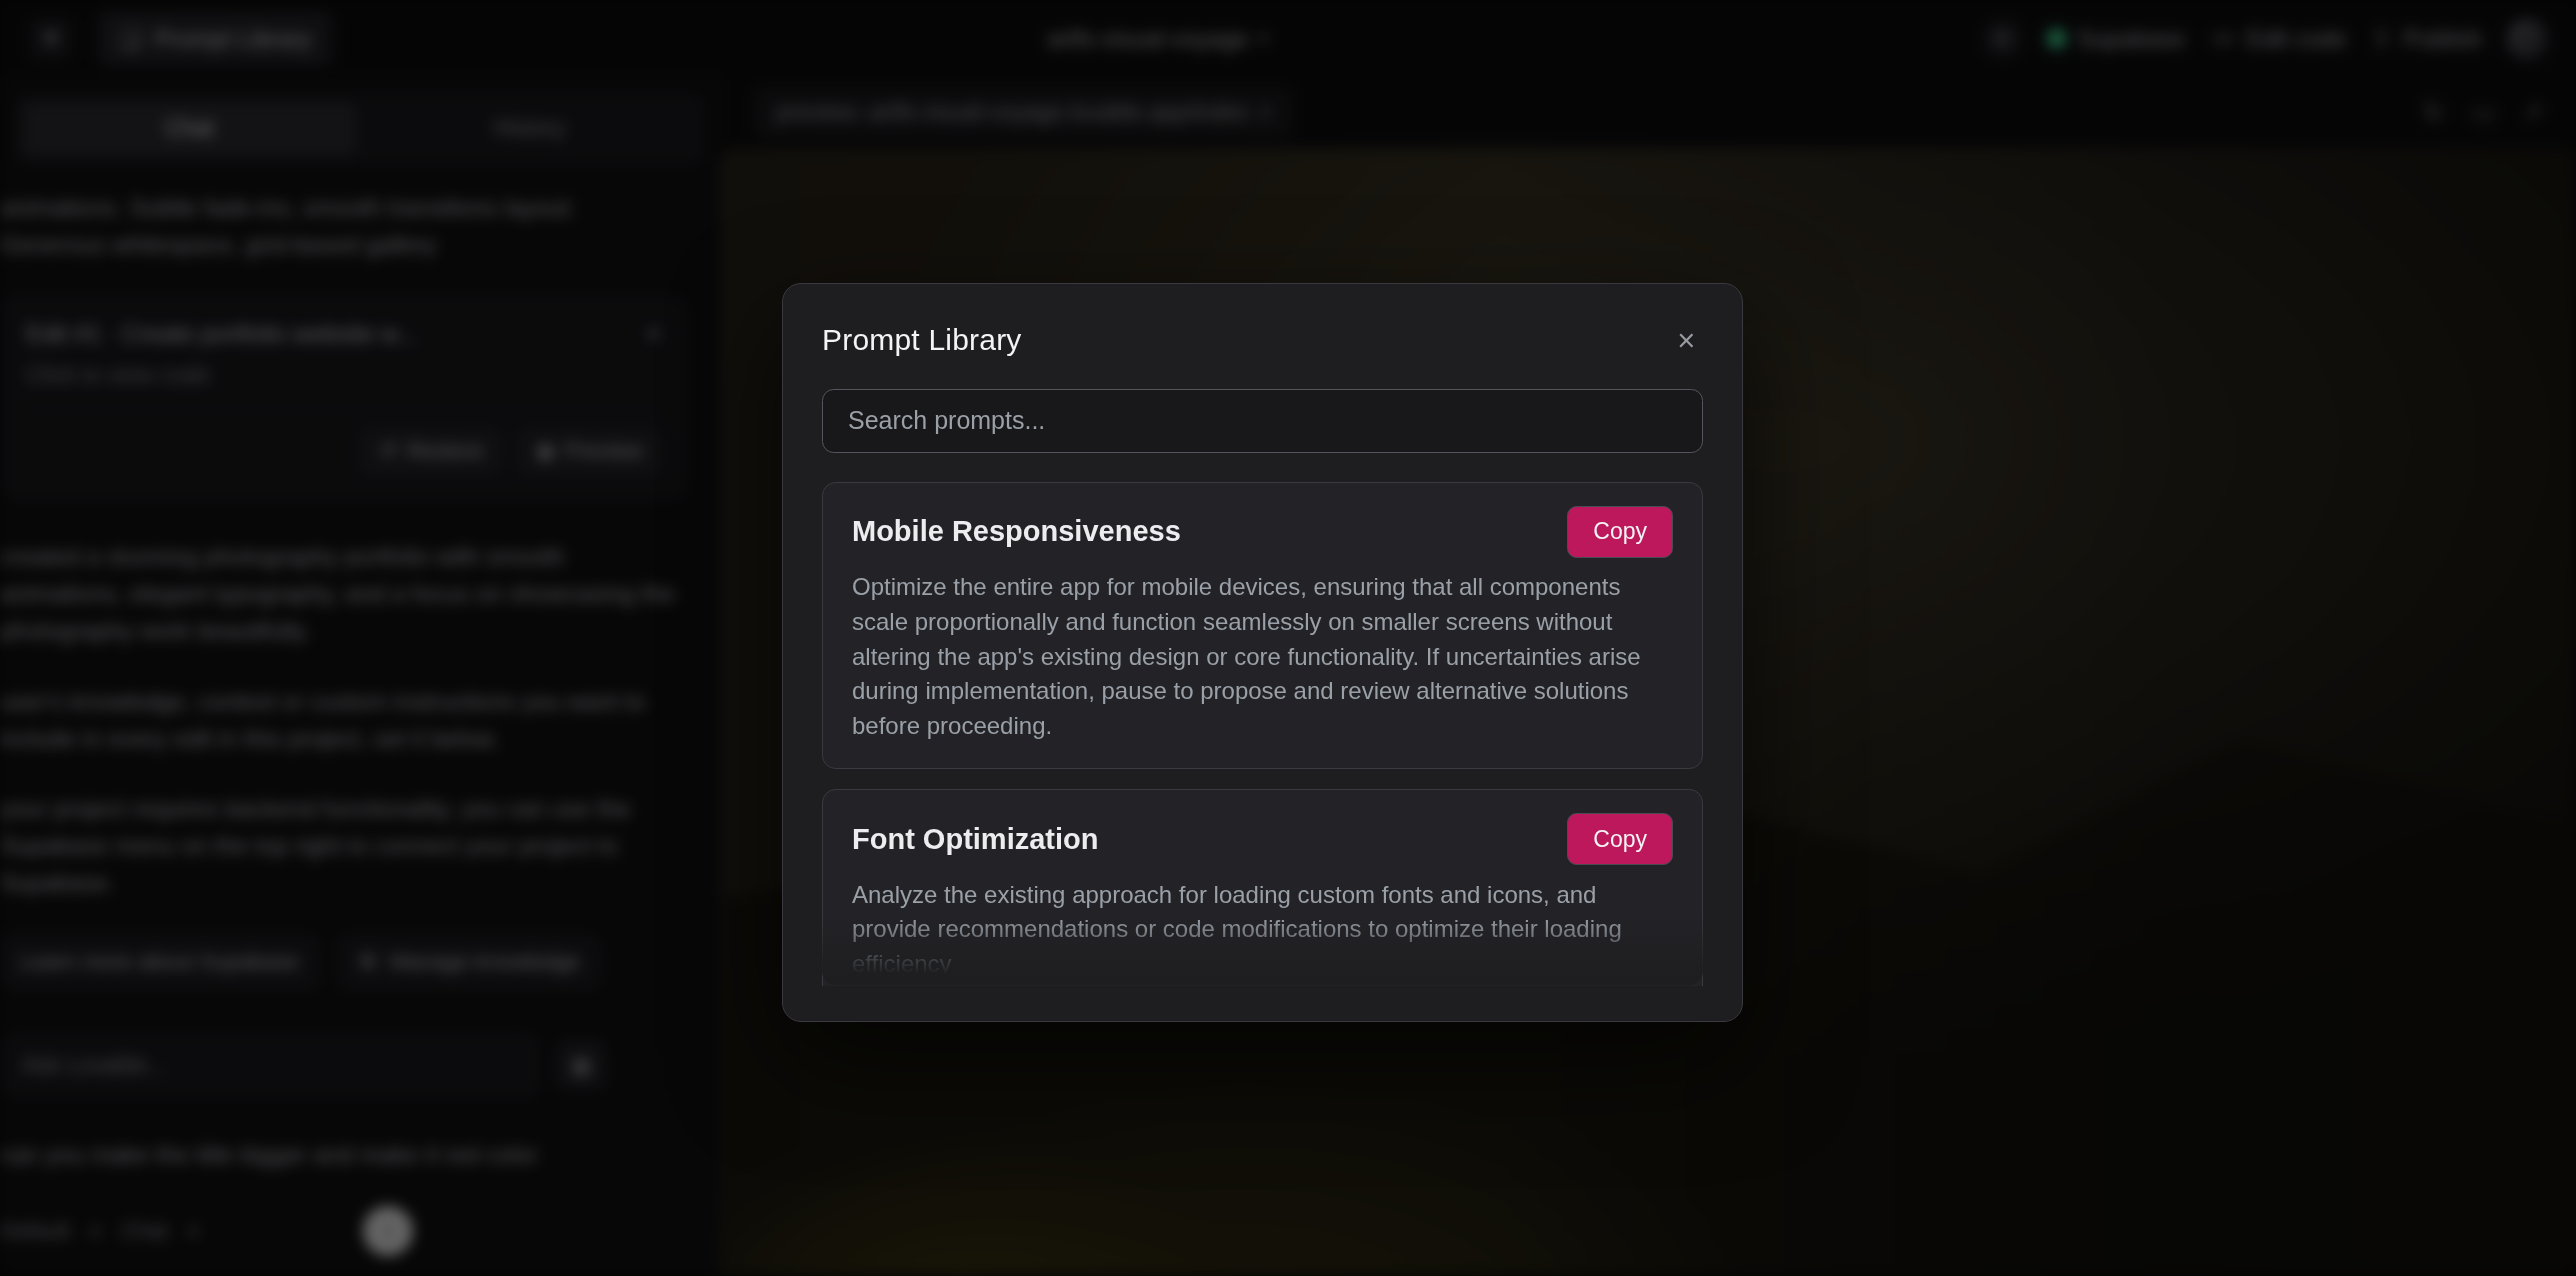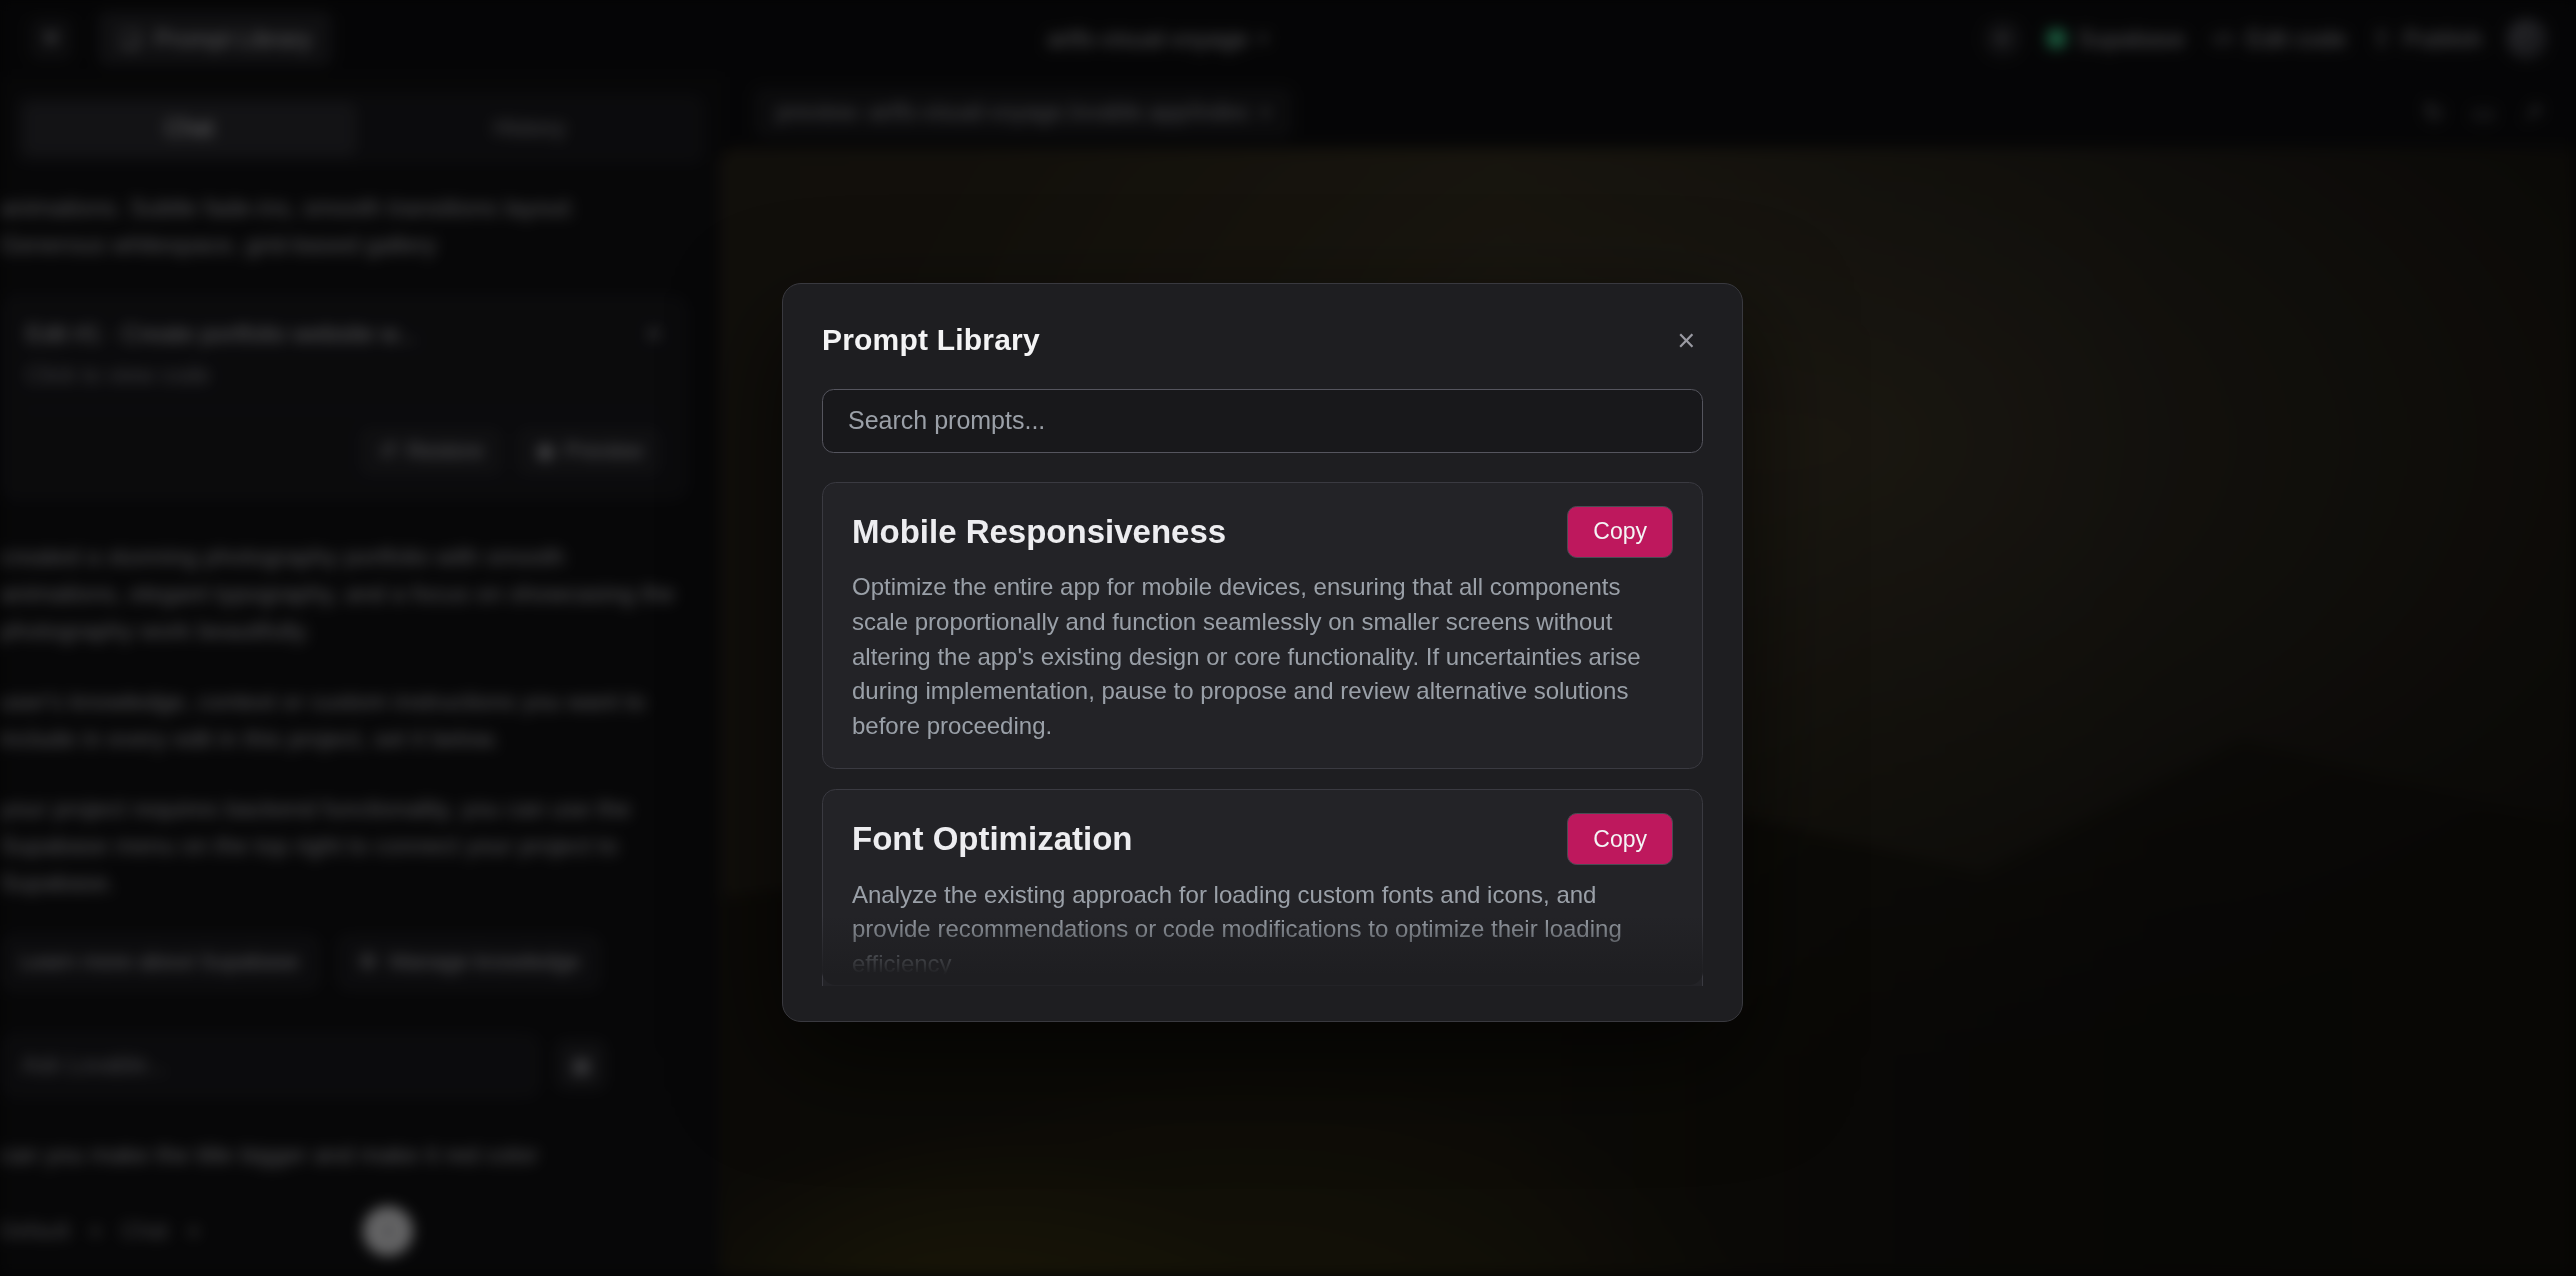--- a/index.html
+++ b/index.html
@@ -56,30 +56,30 @@
       linear-gradient(90deg,#28231a 0%, #2b2619 42%, #191712 62%, #121110 78%, #15130e 100%);
   }
   .ridge { position:absolute; left:0; right:0; top:46%; bottom:0; background:rgba(18,16,11,0.55);
     clip-path:polygon(0 38%, 18% 30%, 34% 40%, 52% 22%, 68% 34%, 82% 12%, 100% 26%, 100% 100%, 0 100%); }
 
   
   .modal { position:absolute; left:782px; top:283px; width:961px; height:739px; background:#1e1e21;
     border:1px solid #39393f; border-radius:19px; box-shadow:0 39px 106px rgba(0,0,0,0.65);
     padding:37px 39px 35px 39px; display:flex; flex-direction:column; z-index:5; }
   .modal-head { display:flex; align-items:center; justify-content:space-between; }
-  .modal-title { font-size:30px; font-weight:700; color:#f4f4f5; letter-spacing:0.2px; }
+  .modal-title { font-size:30px; font-weight:400; color:#f4f4f5; letter-spacing:0.2px; }
   .close-btn { font-size:31px; color:#9a9aa2; line-height:1; cursor:pointer; padding:3.9px 7.7px; }
   .search-input { margin-top:29px; height:64px; width:100%; background:#18181b; border:1.9px solid #55555e;
     border-radius:11.6px; padding:0 25px; font-size:25px; color:#e4e4e7; outline:none;
     font-family:"Liberation Sans", sans-serif; }
   .search-input::placeholder { color:#9ba0a8; }
   .prompt-list { margin-top:29px; flex:1; overflow:hidden; display:flex; flex-direction:column; gap:20px; }
   .card { background:#232327; border:1px solid #3a3a41; border-radius:13.5px; padding:23px 29px 25px 29px; flex:0 0 auto; }
   .card-head { display:flex; align-items:center; justify-content:space-between; }
-  .card-title { font-size:33px; font-weight:700; color:#ededf0; }
+  .card-title { font-size:29px; font-weight:700; color:#ededf0; }
   .copy-btn { font-size:23px; color:#f4f4f5; background:#be185d; border:1px solid #4b4b54; border-radius:9.6px;
     padding:11.6px 25px; cursor:pointer; font-family:"Liberation Sans", sans-serif; }
   .card-desc { margin-top:12.5px; font-size:24px; line-height:1.44; color:#9aa0a8; max-width:847px; }
   .list-fade { position:absolute; left:39px; right:39px; bottom:36px; height:69px; pointer-events:none;
     background:linear-gradient(to bottom, rgba(30,30,33,0), #1e1e21 85%); border-radius:0 0 13.5px 13.5px; }
 </style>
 </head>
 <body>
 
 <div class="stage">

